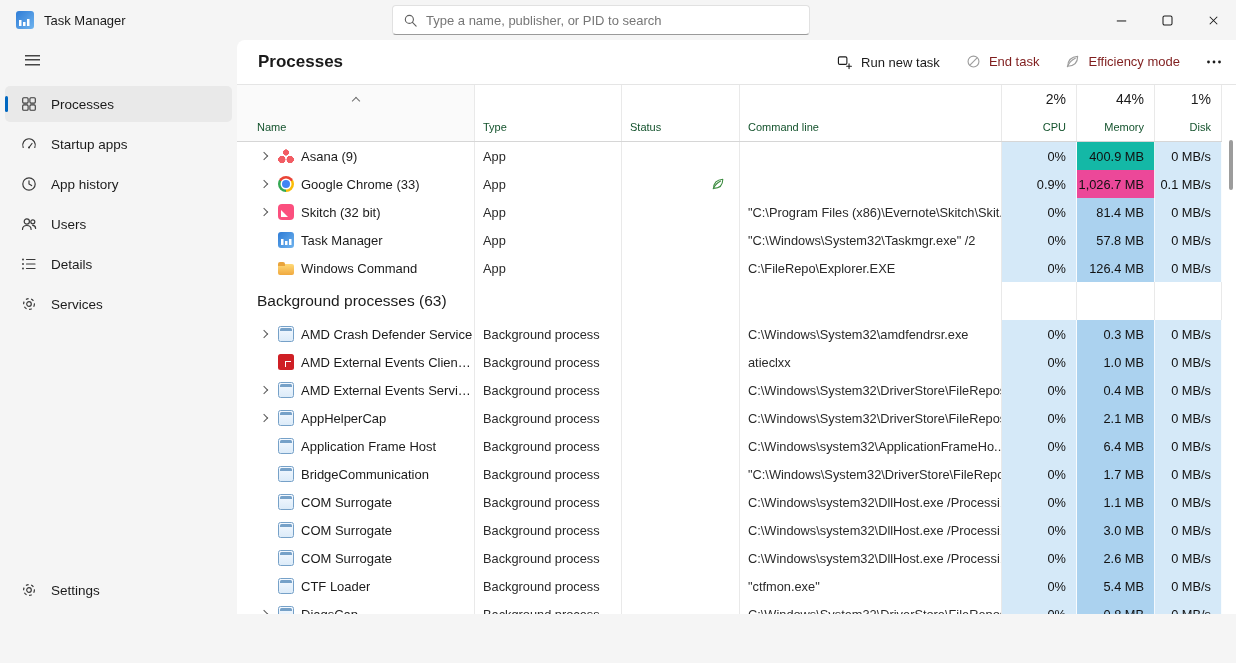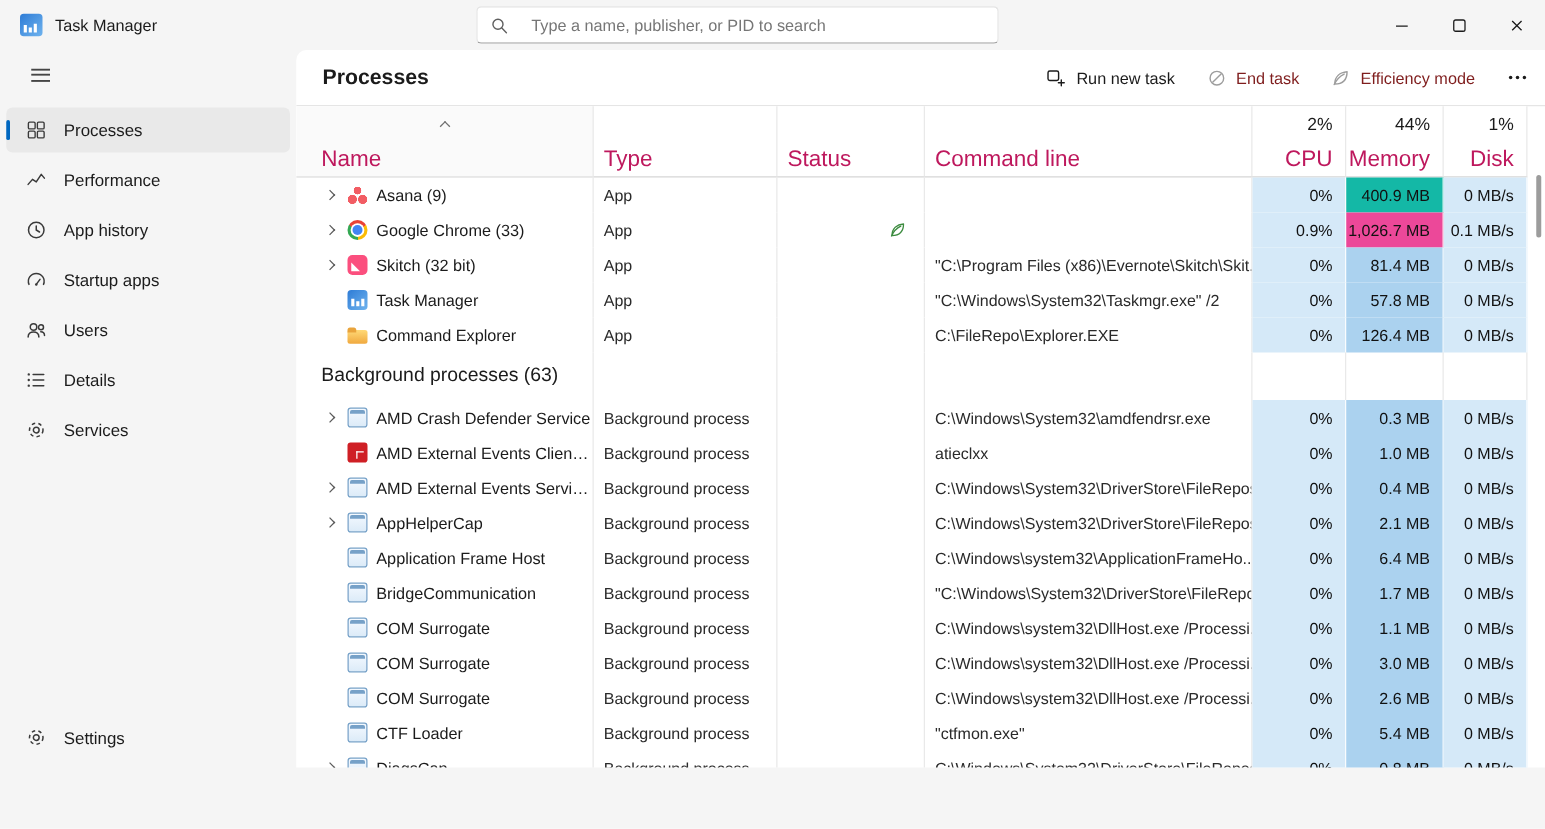--- a/index.html
+++ b/index.html
@@ -4,21 +4,21 @@
 <style>
   *{margin:0;padding:0;box-sizing:border-box}
   html,body{width:1236px;height:663px;overflow:hidden}
   body{font-family:"Liberation Sans","DejaVu Sans",sans-serif;font-size:13px;color:#1b1b1b;background:#f5f5f5}
   .window{width:1236px;height:614px;display:flex;flex-direction:column;position:relative;background:#f5f5f5}
 
   
   .titlebar{flex:0 0 40px;height:40px;position:relative;display:flex;align-items:center;background:#f5f5f5}
   .title-left{display:flex;align-items:center;gap:10px;padding-left:16px}
   .app-title{font-size:13px;color:#1b1b1b}
-  .searchbox{position:absolute;left:381px;top:5px;width:418px;height:30px;background:#fff;border:1px solid #e1e1e1;border-bottom:1px solid #9a9a9a;border-radius:4px;display:flex;align-items:center;padding:0 10px;gap:18px}
+  .searchbox{position:absolute;left:392px;top:5px;width:418px;height:30px;background:#fff;border:1px solid #e1e1e1;border-bottom:1px solid #9a9a9a;border-radius:4px;display:flex;align-items:center;padding:0 10px;gap:8px}
   .searchbox input{border:none;outline:none;background:transparent;flex:1;font-family:inherit;font-size:13px;color:#1b1b1b}
   .searchbox input::placeholder{color:#767676}
   .win-controls{position:absolute;right:0;top:0;height:40px;display:flex}
   .win-btn{width:46px;height:40px;border:none;background:transparent;display:flex;align-items:center;justify-content:center;cursor:default}
 
   
   .content{flex:1;display:flex;min-height:0}
   .sidebar{flex:0 0 237px;width:237px;background:#f5f5f5;display:flex;flex-direction:column;padding-bottom:2px}
   .main{flex:1;background:#fff;border-top-left-radius:8px;position:relative;overflow:hidden}
 
@@ -32,30 +32,30 @@
   .side-item{height:36px;margin:0 5px 4px 5px;border-radius:5px;display:flex;align-items:center;gap:14px;padding-left:16px;position:relative;cursor:default;background:transparent;border:none;font-family:inherit}
   .side-item .label{font-size:13.5px;color:#1b1b1b}
   .side-item.selected{background:#e9e9e9}
   .side-item.selected::before{content:"";position:absolute;left:0;top:50%;transform:translateY(-50%);width:3px;height:16px;border-radius:2px;background:#0067c0}
   .side-item svg{flex:0 0 16px}
   .settings-wrap{margin-top:auto}
 
   
   .page-header{height:45px;display:flex;align-items:center;padding:0 14px 0 21px;border-bottom:1px solid #e5e5e5}
   .page-title{font-size:17px;font-weight:600;color:#1b1b1b}
-  .toolbar{margin-left:auto;display:flex;align-items:flex-end;gap:26px}
+  .toolbar{margin-left:auto;display:flex;align-items:flex-start;gap:26px}
   .tb-btn{display:flex;align-items:center;gap:8px;background:none;border:none;font-family:inherit;font-size:13px;color:#1b1b1b;cursor:default}
   .tb-btn.disabled{color:#7f1d1d}
 
   
   .ptable{--cols:238px 147px 118px 262px 75px 78px 67px;width:985px}
   .thead{display:grid;grid-template-columns:var(--cols);border-bottom:1px solid #d6d6d6;background:#fff}
   .th{display:flex;flex-direction:column;border-right:1px solid #e9e9e9}
   .th .top{height:28px;display:flex;align-items:center}
-  .th .bottom{height:28px;display:flex;align-items:center;padding:0 8px;font-size:18px;color:#be185d}
+  .th .bottom{height:28px;display:flex;align-items:center;padding:0 8px;font-size:11px;color:#14532d}
   .th-name{background:#fafafa}
   .th-name .top{justify-content:center}
   .th-name .bottom{padding-left:20px}
   .th.num .top{justify-content:flex-end;padding-right:10px;font-size:14px;color:#1b1b1b}
   .th.num .bottom{justify-content:flex-end;padding-right:10px}
   .sort-caret{width:6px;height:6px;border-top:1.3px solid #6e6e6e;border-left:1.3px solid #6e6e6e;transform:rotate(45deg);margin-top:4px}
 
   .trow{display:grid;grid-template-columns:var(--cols);height:28px}
   .group-row{height:38px}
   .cell{display:flex;align-items:center;border-right:1px solid #e9e9e9;overflow:hidden;white-space:nowrap}
@@ -147,39 +147,33 @@
         <button class="side-item selected">
           <svg width="16" height="16" viewBox="0 0 16 16" fill="none" stroke="#3a3a3a" stroke-width="1.1">
               <rect x="1.7" y="1.7" width="5.4" height="5.4" rx="1"></rect>
               <rect x="8.9" y="1.7" width="5.4" height="5.4" rx="1"></rect>
               <rect x="1.7" y="8.9" width="5.4" height="5.4" rx="1"></rect>
               <rect x="8.9" y="8.9" width="5.4" height="5.4" rx="1"></rect>
             </svg>
           <span class="label">Processes</span>
         </button>
         <button class="side-item">
-          <svg width="16" height="16" viewBox="0 0 16 16" fill="none" stroke="#3a3a3a" stroke-width="1.2" stroke-linecap="round" stroke-linejoin="round">
-              <polyline points="1.5,11.5 5,7.5 8,9.5 12,3.5 14.5,6.5"></polyline>
-            </svg>
-          <span class="label">Performance</span>
+          <svg width="16" height="16" viewBox="0 0 16 16" fill="none" stroke="#3a3a3a" stroke-width="1.2">
+              <path d="M2.2 11.5a6.3 6.3 0 1 1 11.6 0" stroke-linecap="round"></path>
+              <path d="M8 11.5 11 7.5" stroke-linecap="round"></path>
+              <circle cx="8" cy="11.5" r="1" fill="#3a3a3a" stroke="none"></circle>
+            </svg>
+          <span class="label">Startup apps</span>
         </button>
         <button class="side-item">
           <svg width="16" height="16" viewBox="0 0 16 16" fill="none" stroke="#3a3a3a" stroke-width="1.2">
               <circle cx="8" cy="8" r="6.2"></circle>
               <path d="M8 4.8V8l2.6 1.6" stroke-linecap="round"></path>
             </svg>
           <span class="label">App history</span>
-        </button>
-        <button class="side-item">
-          <svg width="16" height="16" viewBox="0 0 16 16" fill="none" stroke="#3a3a3a" stroke-width="1.2">
-              <path d="M2.2 11.5a6.3 6.3 0 1 1 11.6 0" stroke-linecap="round"></path>
-              <path d="M8 11.5 11 7.5" stroke-linecap="round"></path>
-              <circle cx="8" cy="11.5" r="1" fill="#3a3a3a" stroke="none"></circle>
-            </svg>
-          <span class="label">Startup apps</span>
         </button>
         <button class="side-item">
           <svg width="16" height="16" viewBox="0 0 16 16" fill="none" stroke="#3a3a3a" stroke-width="1.2">
               <circle cx="5.8" cy="5.5" r="2.6"></circle>
               <path d="M1.5 13.5c0-2.6 2-4 4.3-4s4.3 1.4 4.3 4" stroke-linecap="round"></path>
               <circle cx="11.8" cy="5.8" r="2"></circle>
               <path d="M11.6 9.3c1.9 0 3 1.4 3 3.1" stroke-linecap="round"></path>
             </svg>
           <span class="label">Users</span>
         </button>
@@ -332,21 +326,21 @@
     <div class="cell c-status"></div>
     <div class="cell c-cmd">"C:\Windows\System32\Taskmgr.exe" /2</div>
     <div class="cell c-cpu heat">0%</div>
     <div class="cell c-mem heat">57.8 MB</div>
     <div class="cell c-disk heat">0 MB/s</div>
   </div>
             <div class="trow">
     <div class="cell c-name">
       <span class="chev hidden"></span>
       <span class="app-icon folder-icon"></span>
-      <span class="pname">Command Explorer</span>
+      <span class="pname">Windows Command</span>
     </div>
     <div class="cell c-type">App</div>
     <div class="cell c-status"></div>
     <div class="cell c-cmd">C:\FileRepo\Explorer.EXE</div>
     <div class="cell c-cpu heat">0%</div>
     <div class="cell c-mem heat">126.4 MB</div>
     <div class="cell c-disk heat">0 MB/s</div>
   </div>
             <div class="trow group-row">
     <div class="cell c-name group-label">Background processes (63)</div>

